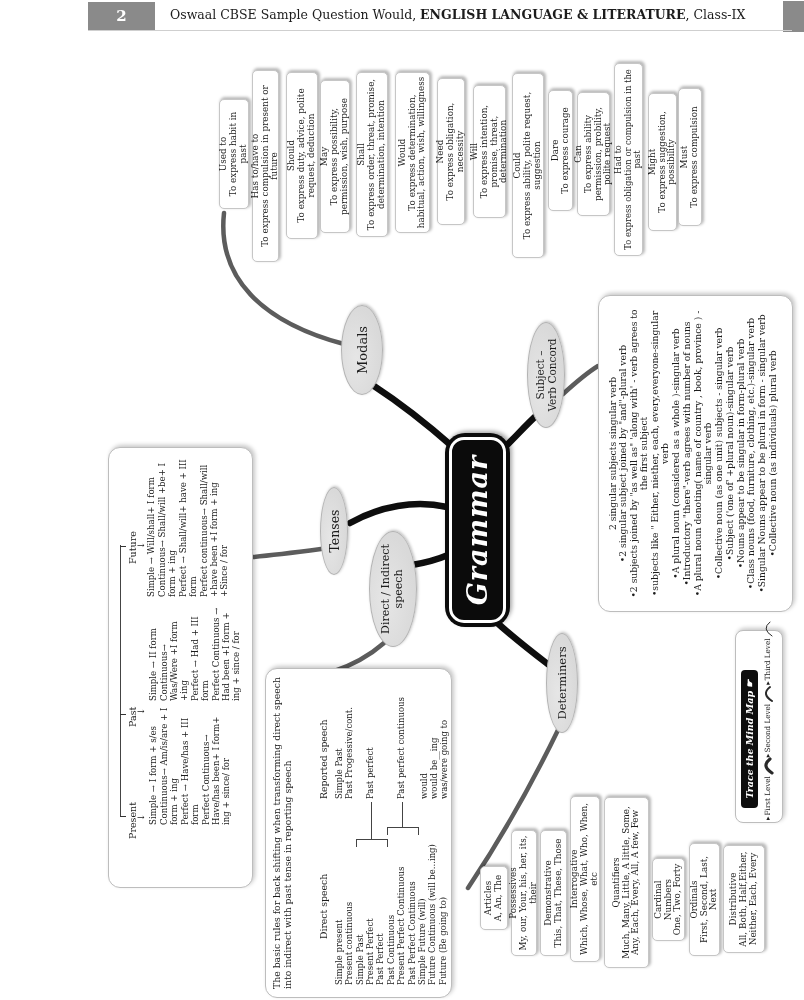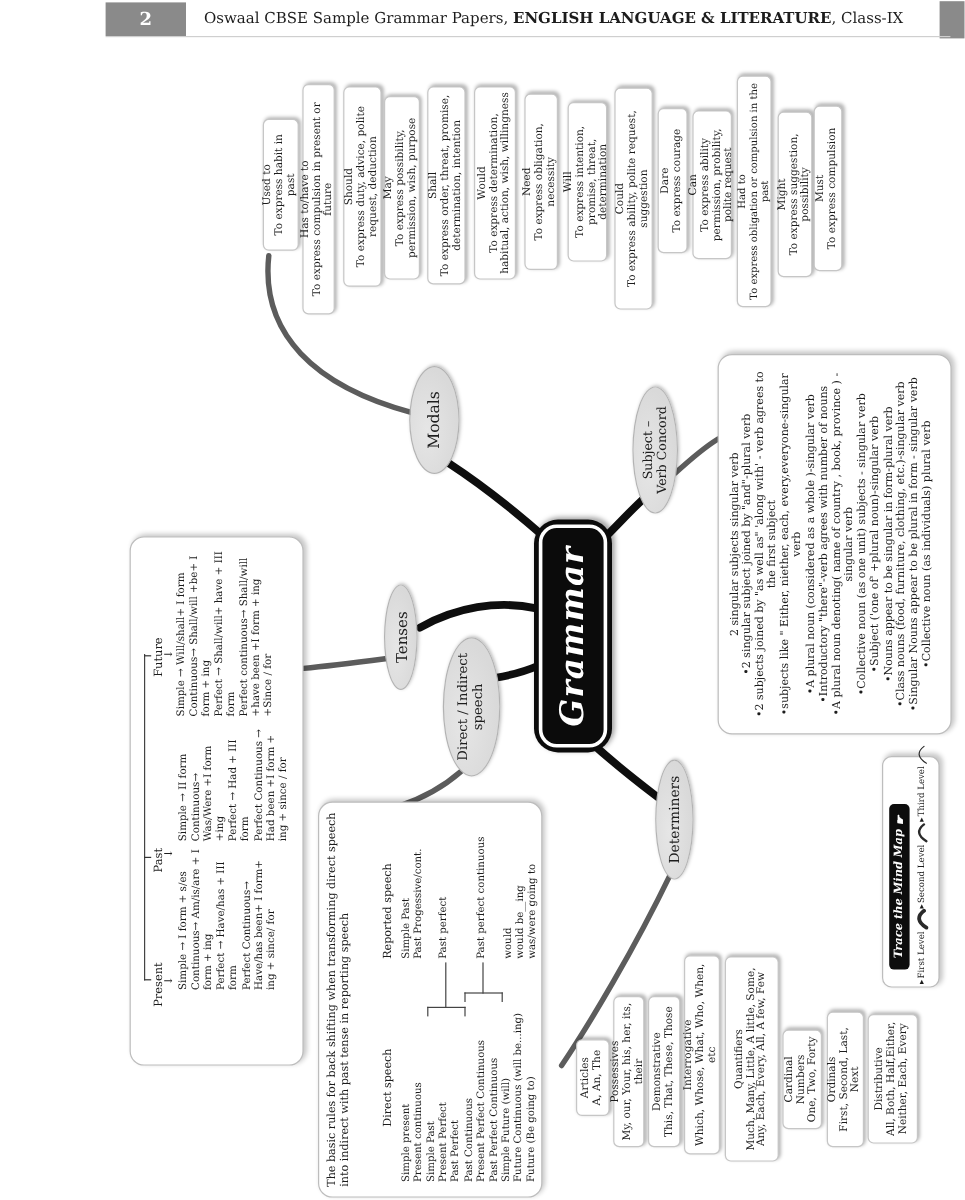--- a/index.html
+++ b/index.html
@@ -52,21 +52,21 @@
   .lsw{display:block;}
 </style>
 </head>
 <body>
 
 <div id="canvas">
 
   <div class="hdr-num">
       <span>2</span>
     </div>
-  <div class="hdr-text"><span>Oswaal CBSE Sample Grammar Papers, </span><b>ENGLISH LANGUAGE &amp; LITERATURE</b><span>, Class-IX</span></div>
+  <div class="hdr-text"><span>Oswaal CBSE Sample Question Would, </span><b>ENGLISH LANGUAGE &amp; LITERATURE</b><span>, Class-IX</span></div>
   <div class="hdr-tab"></div>
   <div class="hdr-rule"></div>
 
   <svg id="conn" width="804" height="1000" viewBox="0 0 804 1000">
     <path class="l1" d="M453,447 C428,425 400,403 374,386"></path>
     <path class="l1" d="M506,446 C518,434 527,424 538,414"></path>
     <path class="l1" d="M447,507 C415,500 380,506 350,523"></path>
     <path class="l1" d="M448,555 C434,561 424,563 412,565"></path>
     <path class="l1" d="M494,620 C516,640 532,652 549,665"></path>
     <path class="l2" d="M224,213 C217,278 262,322 344,344"></path>

